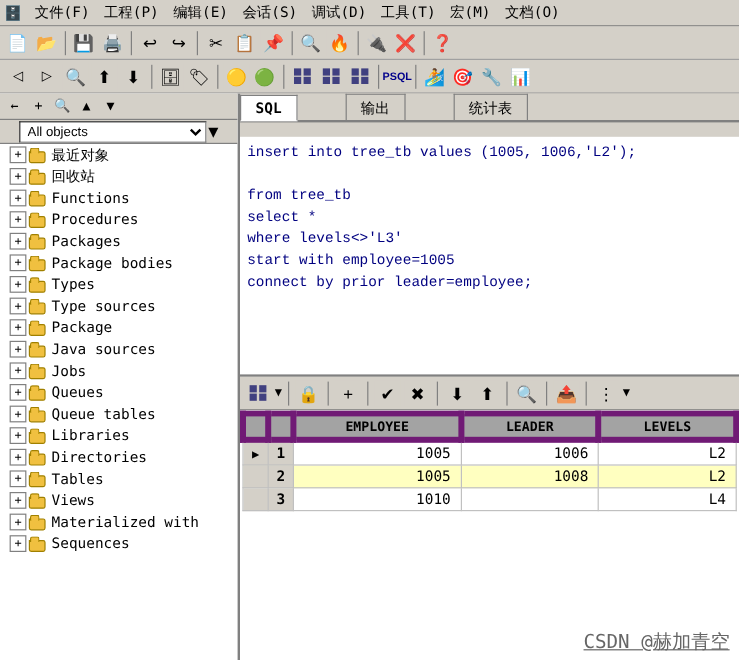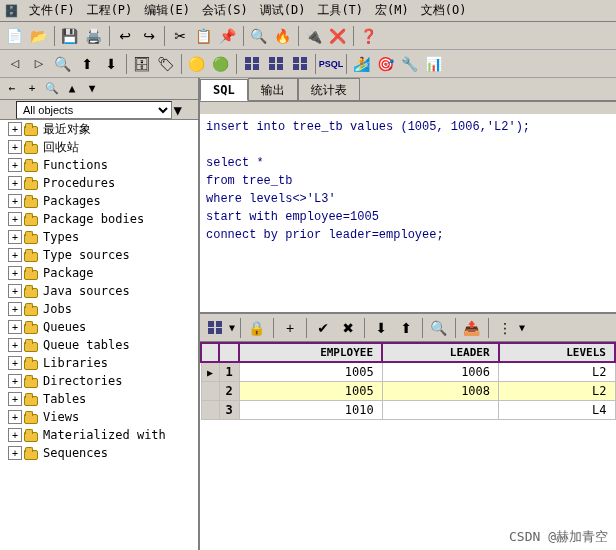--- a/index.html
+++ b/index.html
@@ -147,20 +147,21 @@
       overflow: hidden;
     }
 
     
     .sql-tabs {
       display: flex;
       background: #d4d0c8;
       border-bottom: 2px solid #808080;
       height: 24px;
       align-items: flex-end;
+      gap: 40px;
     }
     .sql-tab {
       padding: 3px 12px;
       background: #d4d0c8;
       border: 1px solid #808080;
       border-bottom: none;
       cursor: pointer;
       font-size: 12px;
       height: 22px;
     }
@@ -204,24 +205,24 @@
       background: white;
       flex: 1;
       overflow: auto;
     }
     .data-grid {
       border-collapse: collapse;
       font-size: 12px;
       width: 100%;
     }
     .data-grid th {
-      background: #e5e5e5;
-      border: 2px solid #701a75;
+      background: #a3a3a3;
+      border: 5px solid #701a75;
       padding: 2px 8px;
-      text-align: right;
+      text-align: center;
       font-weight: bold;
       font-size: 11px;
     }
     .data-grid td {
       border: 1px solid #c0c0c0;
       padding: 2px 8px;
       text-align: right;
       white-space: nowrap;
     }
     .data-grid td.row-num {
@@ -239,22 +240,23 @@
     }
     .row-arrow { color: #000; font-size: 10px; }
     .row-odd { background: white; }
     .row-highlight { background: #ffffc0; }
 
     
     .watermark {
       position: fixed;
       bottom: 4px;
       right: 8px;
-      font-size: 13px;
+      font-size: 16px;
       color: #666;
+      text-decoration: underline;
     }
 
     
     ::-webkit-scrollbar { width: 14px; height: 14px; }
     ::-webkit-scrollbar-track { background: #d4d0c8; }
     ::-webkit-scrollbar-thumb { background: #a0a0a0; border: 1px solid #808080; }
 
     .grid-icon {
       display: inline-grid;
       grid-template-columns: 1fr 1fr;
@@ -508,22 +510,22 @@
 
     <div class="sql-tabs">
       <div class="sql-tab active">SQL</div>
       <div class="sql-tab">输出</div>
       <div class="sql-tab">统计表</div>
     </div>
 
     <div class="sql-editor">
       <div class="sql-line">insert into tree_tb values (1005, 1006,'L2');</div>
       <div class="sql-line">&nbsp;</div>
+      <div class="sql-line">from tree_tb</div>
       <div class="sql-line">select *</div>
-      <div class="sql-line">from tree_tb</div>
       <div class="sql-line">where levels&lt;&gt;'L3'</div>
       <div class="sql-line">start with employee=1005</div>
       <div class="sql-line">connect by prior leader=employee;</div>
     </div>
 
     <div class="bottom-toolbar">
       <button class="tb-btn">
         <div class="grid-icon">
           <div class="grid-cell"></div>
             <div class="grid-cell"></div>

